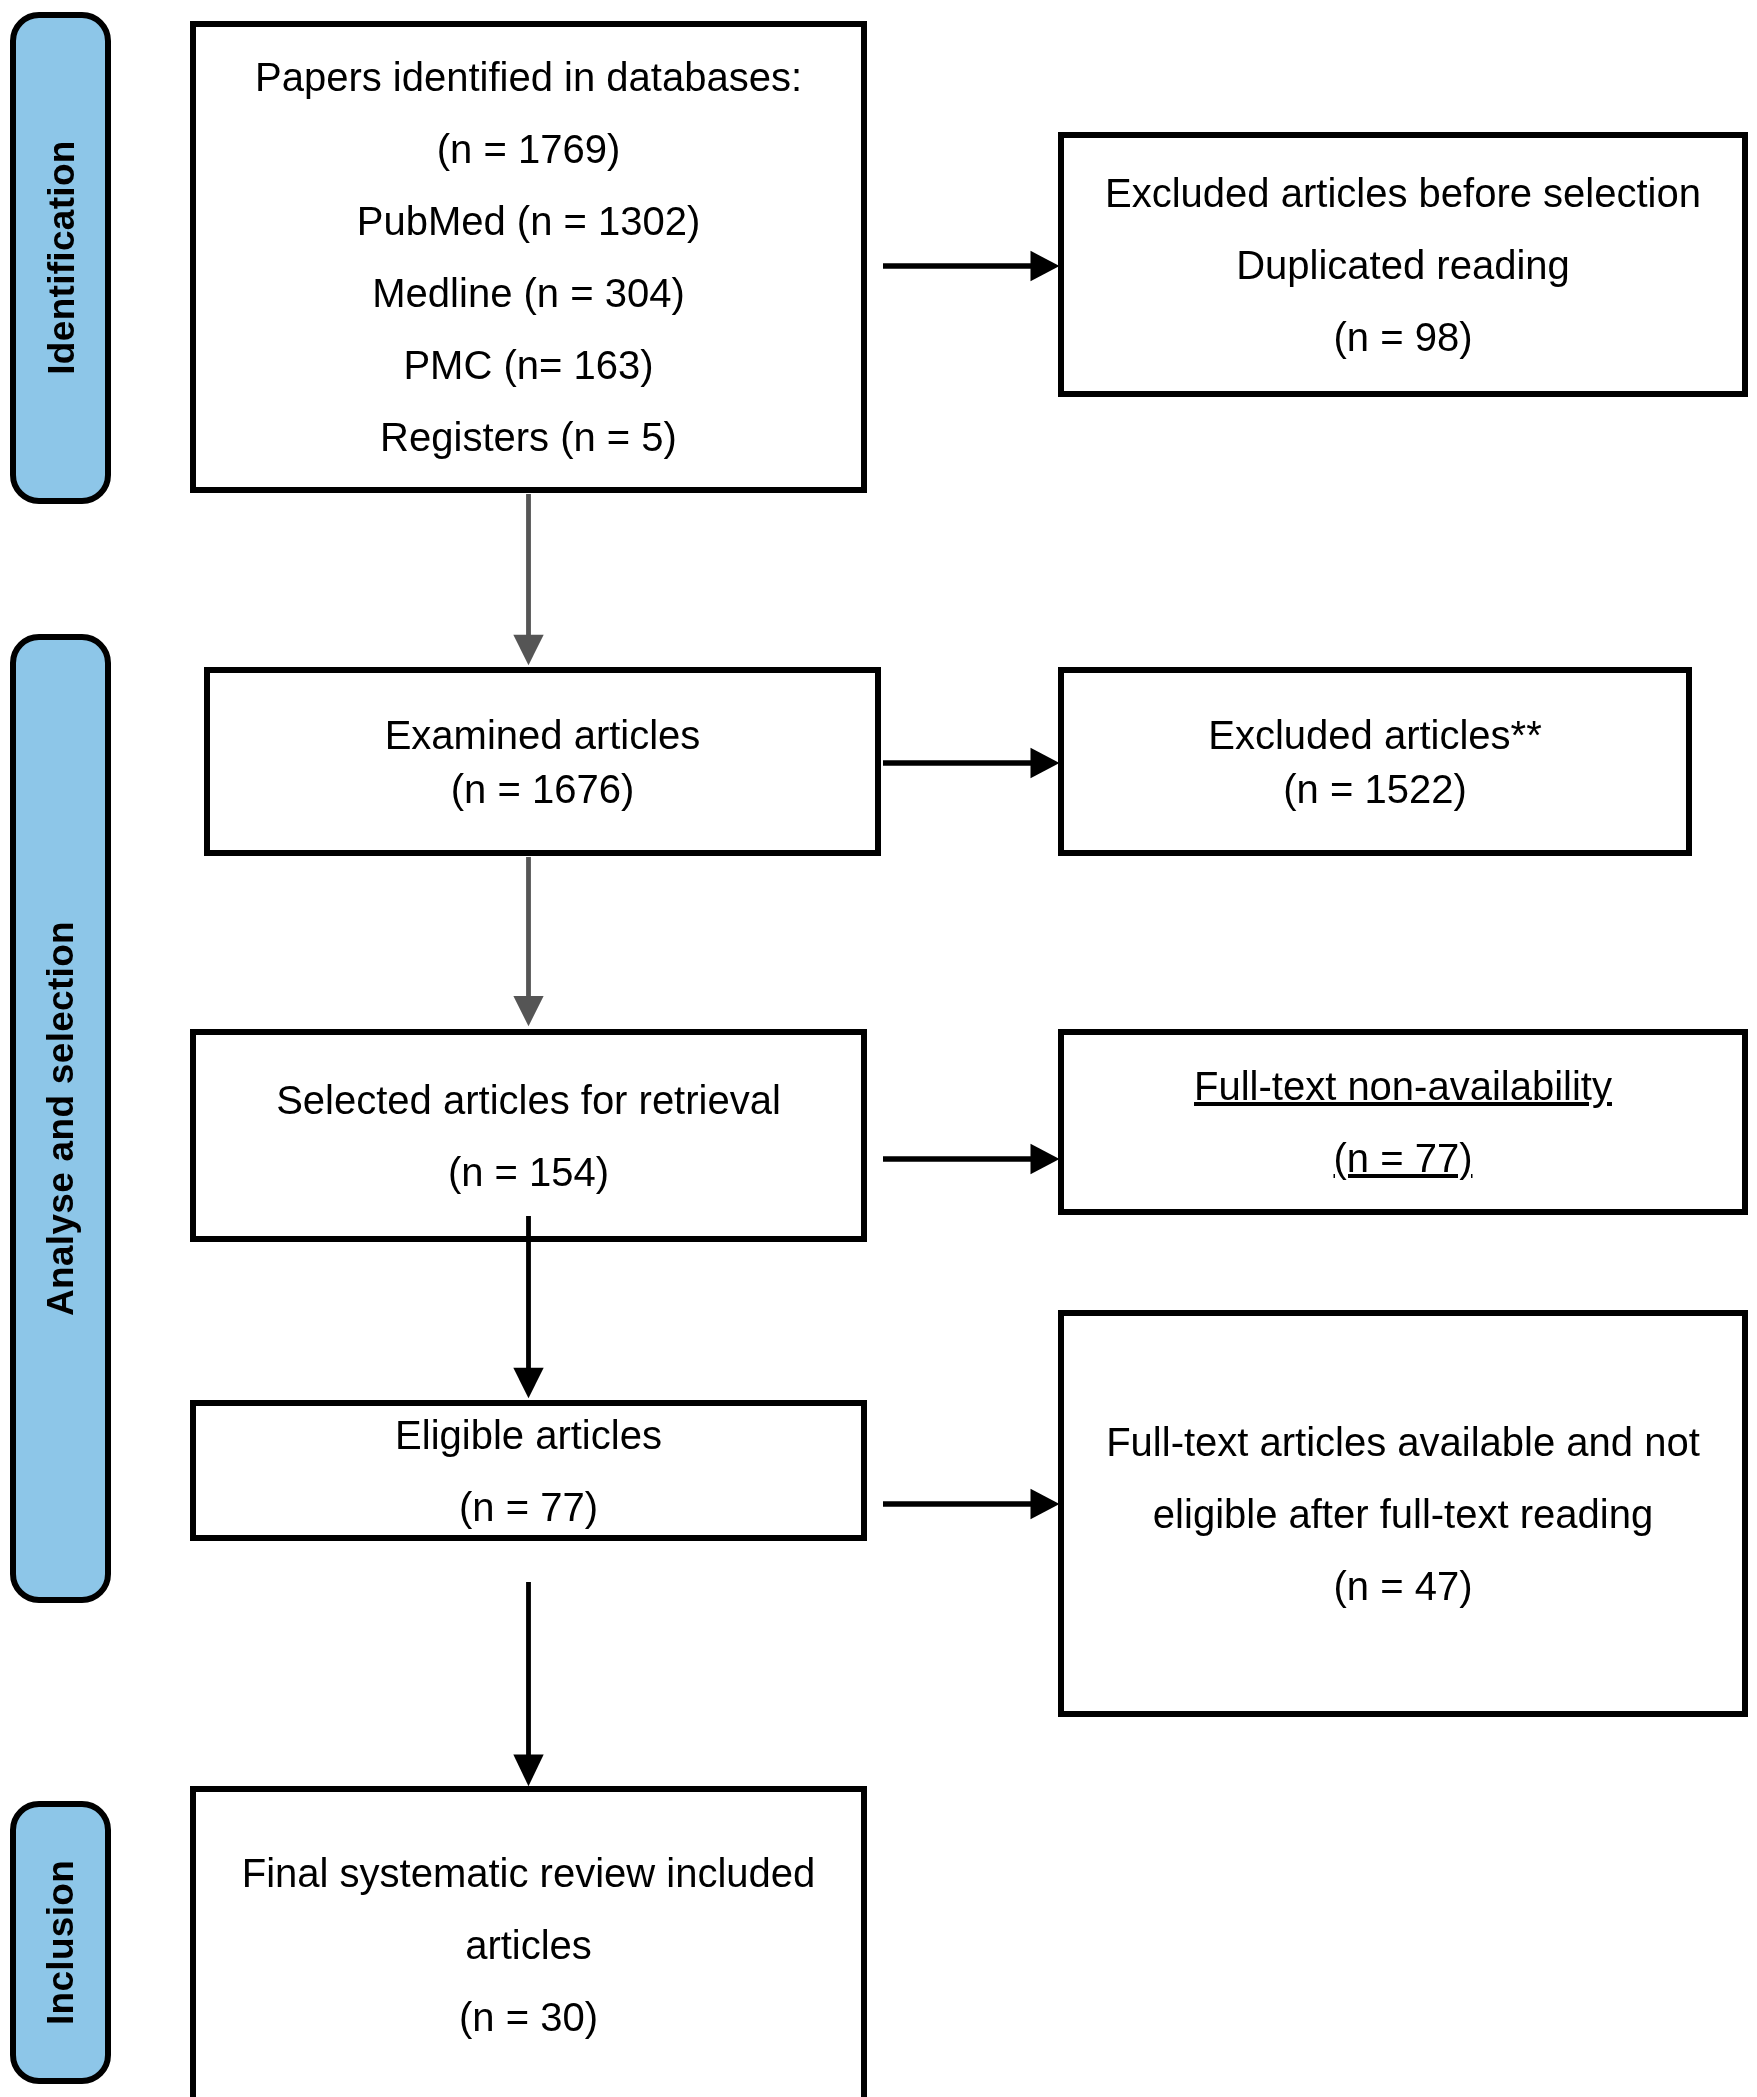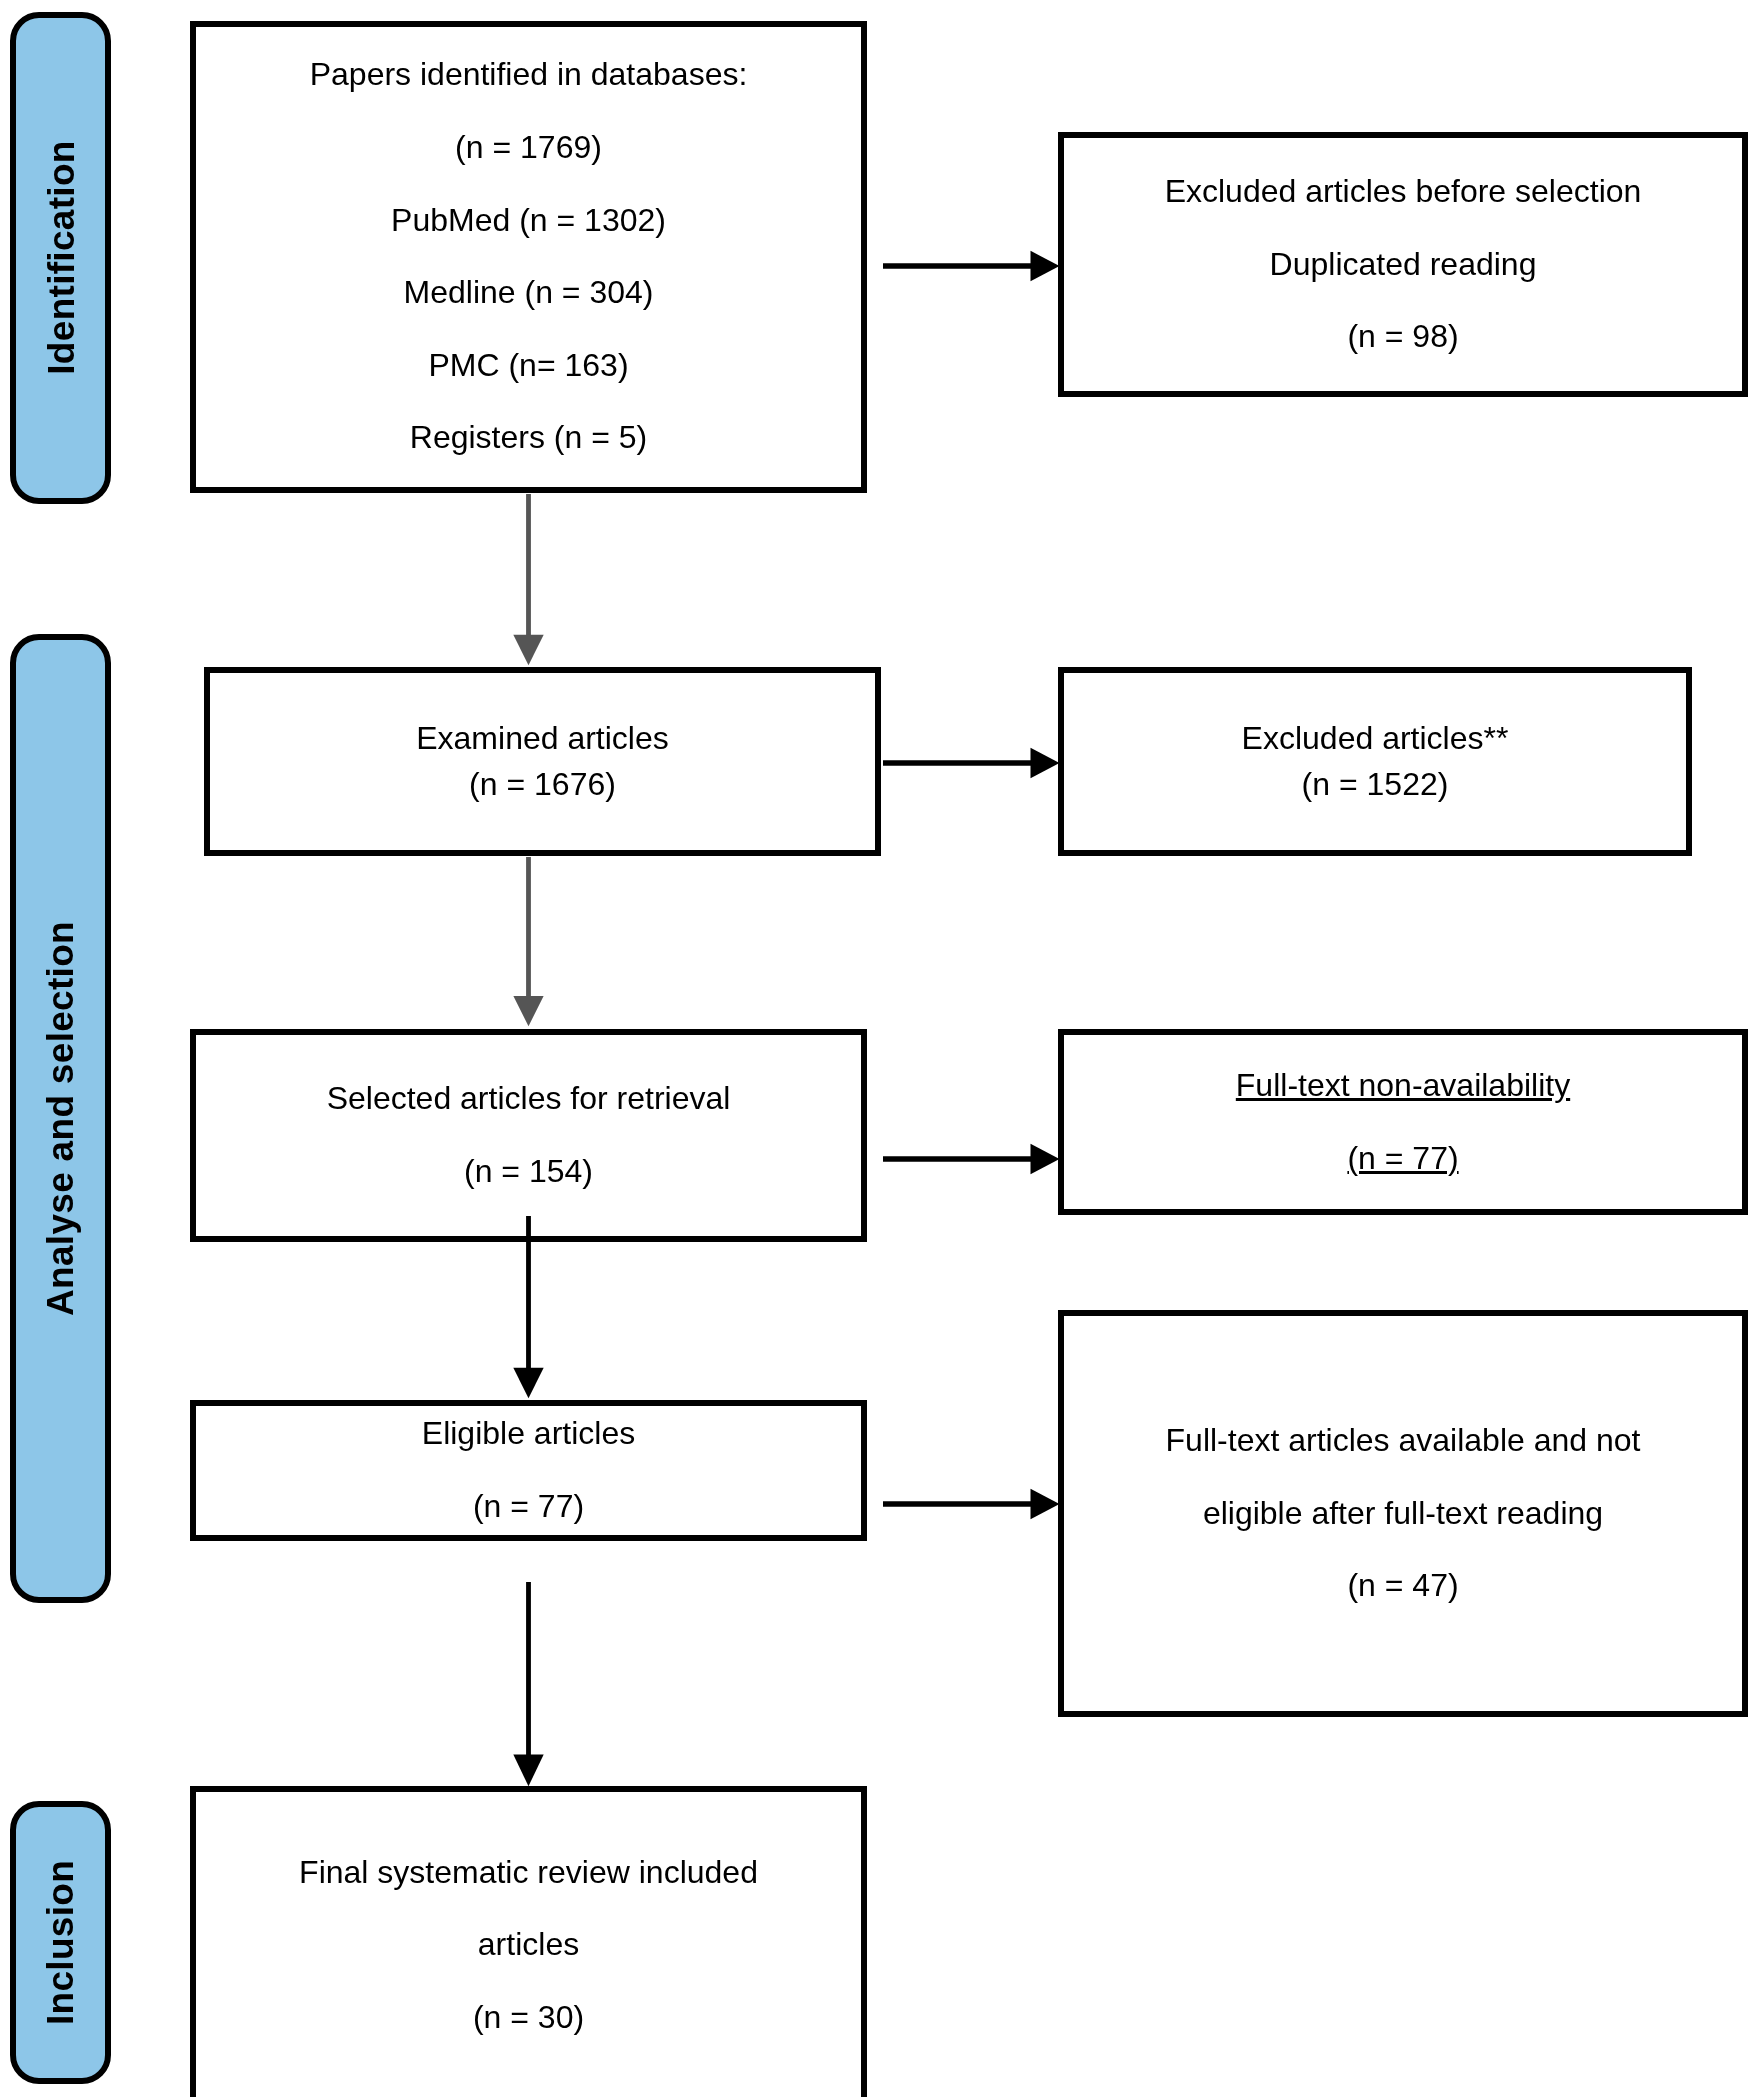--- a/index.html
+++ b/index.html
@@ -44,29 +44,29 @@
     box-sizing: border-box;
     background: #ffffff;
     border: 6.2px solid #000000;
     display: flex;
     flex-direction: column;
     align-items: center;
     justify-content: center;
     padding: 6.9px 18px;
   }
   .flow-box .line {
-    font-size: 32px;
+    font-size: 40px;
     color: #000000;
     text-align: center;
     line-height: 1.05;
     white-space: nowrap;
     margin: 0;
   }
   .flow-box.tight .line + .line { margin-top: 12px; }
-  .flow-box.loose .line + .line { margin-top: 39px; }
+  .flow-box.loose .line + .line { margin-top: 30px; }
 
   
   .conn {
     position: absolute;
   }
   .conn svg { display: block; overflow: visible; }
 </style>
 </head>
 <body>
 

